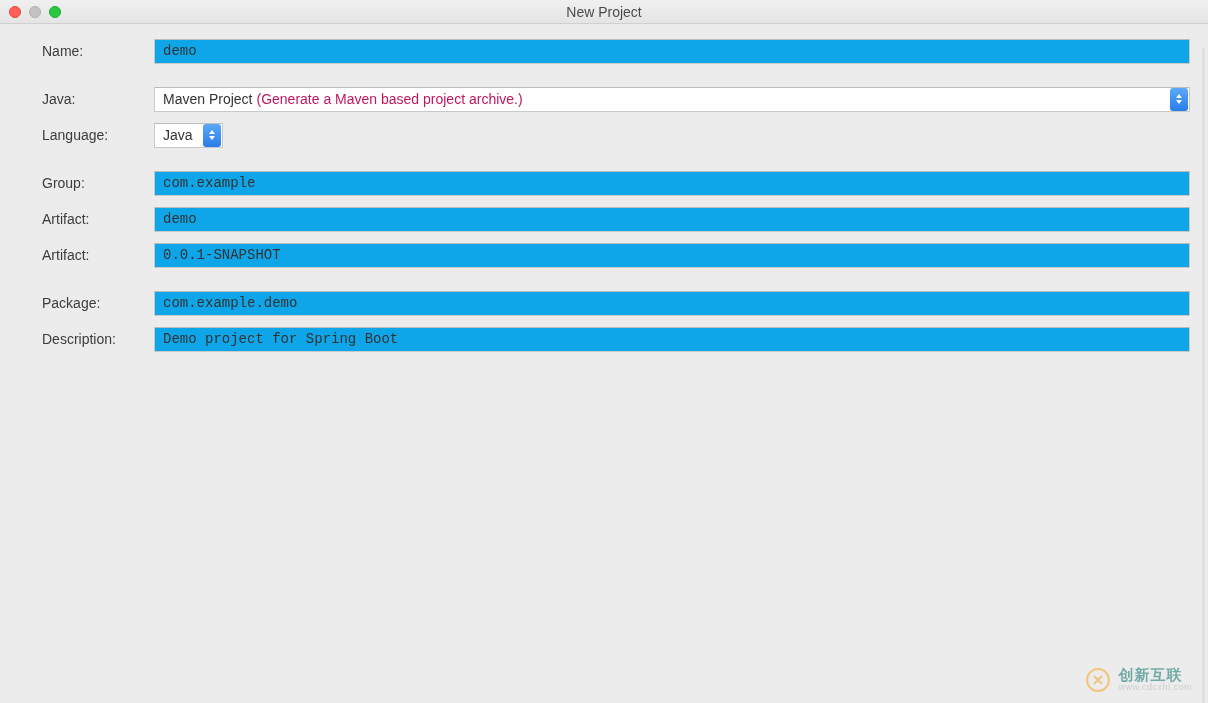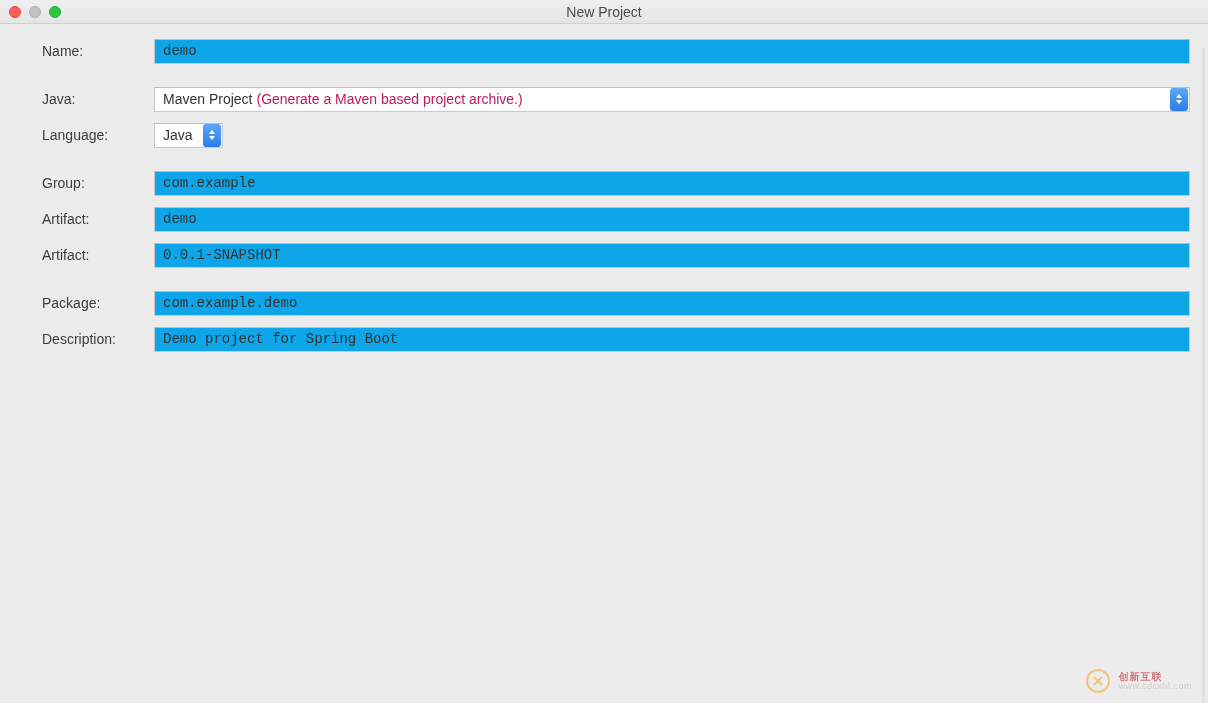--- a/index.html
+++ b/index.html
@@ -143,21 +143,21 @@
       display: flex;
       align-items: center;
       gap: 8px;
       opacity: 0.55;
     }
     .wm-icon {
       width: 24px;
       height: 24px;
     }
     .wm-text { display: flex; flex-direction: column; line-height: 1.1; }
-    .wm-cn { font-size: 10px; font-weight: 600; color: #b91c1c; letter-spacing: 1px; }
+    .wm-cn { font-size: 15px; font-weight: 600; color: #0f766e; letter-spacing: 1px; }
     .wm-en { font-size: 9px; color: #b5b5b5; letter-spacing: 0.5px; text-align: right; }
   </style>
 </head>
 <body>
 
 <div class="titlebar">
   <div class="traffic-lights">
     <div class="tl tl-close"></div>
     <div class="tl tl-min"></div>
     <div class="tl tl-zoom"></div>

